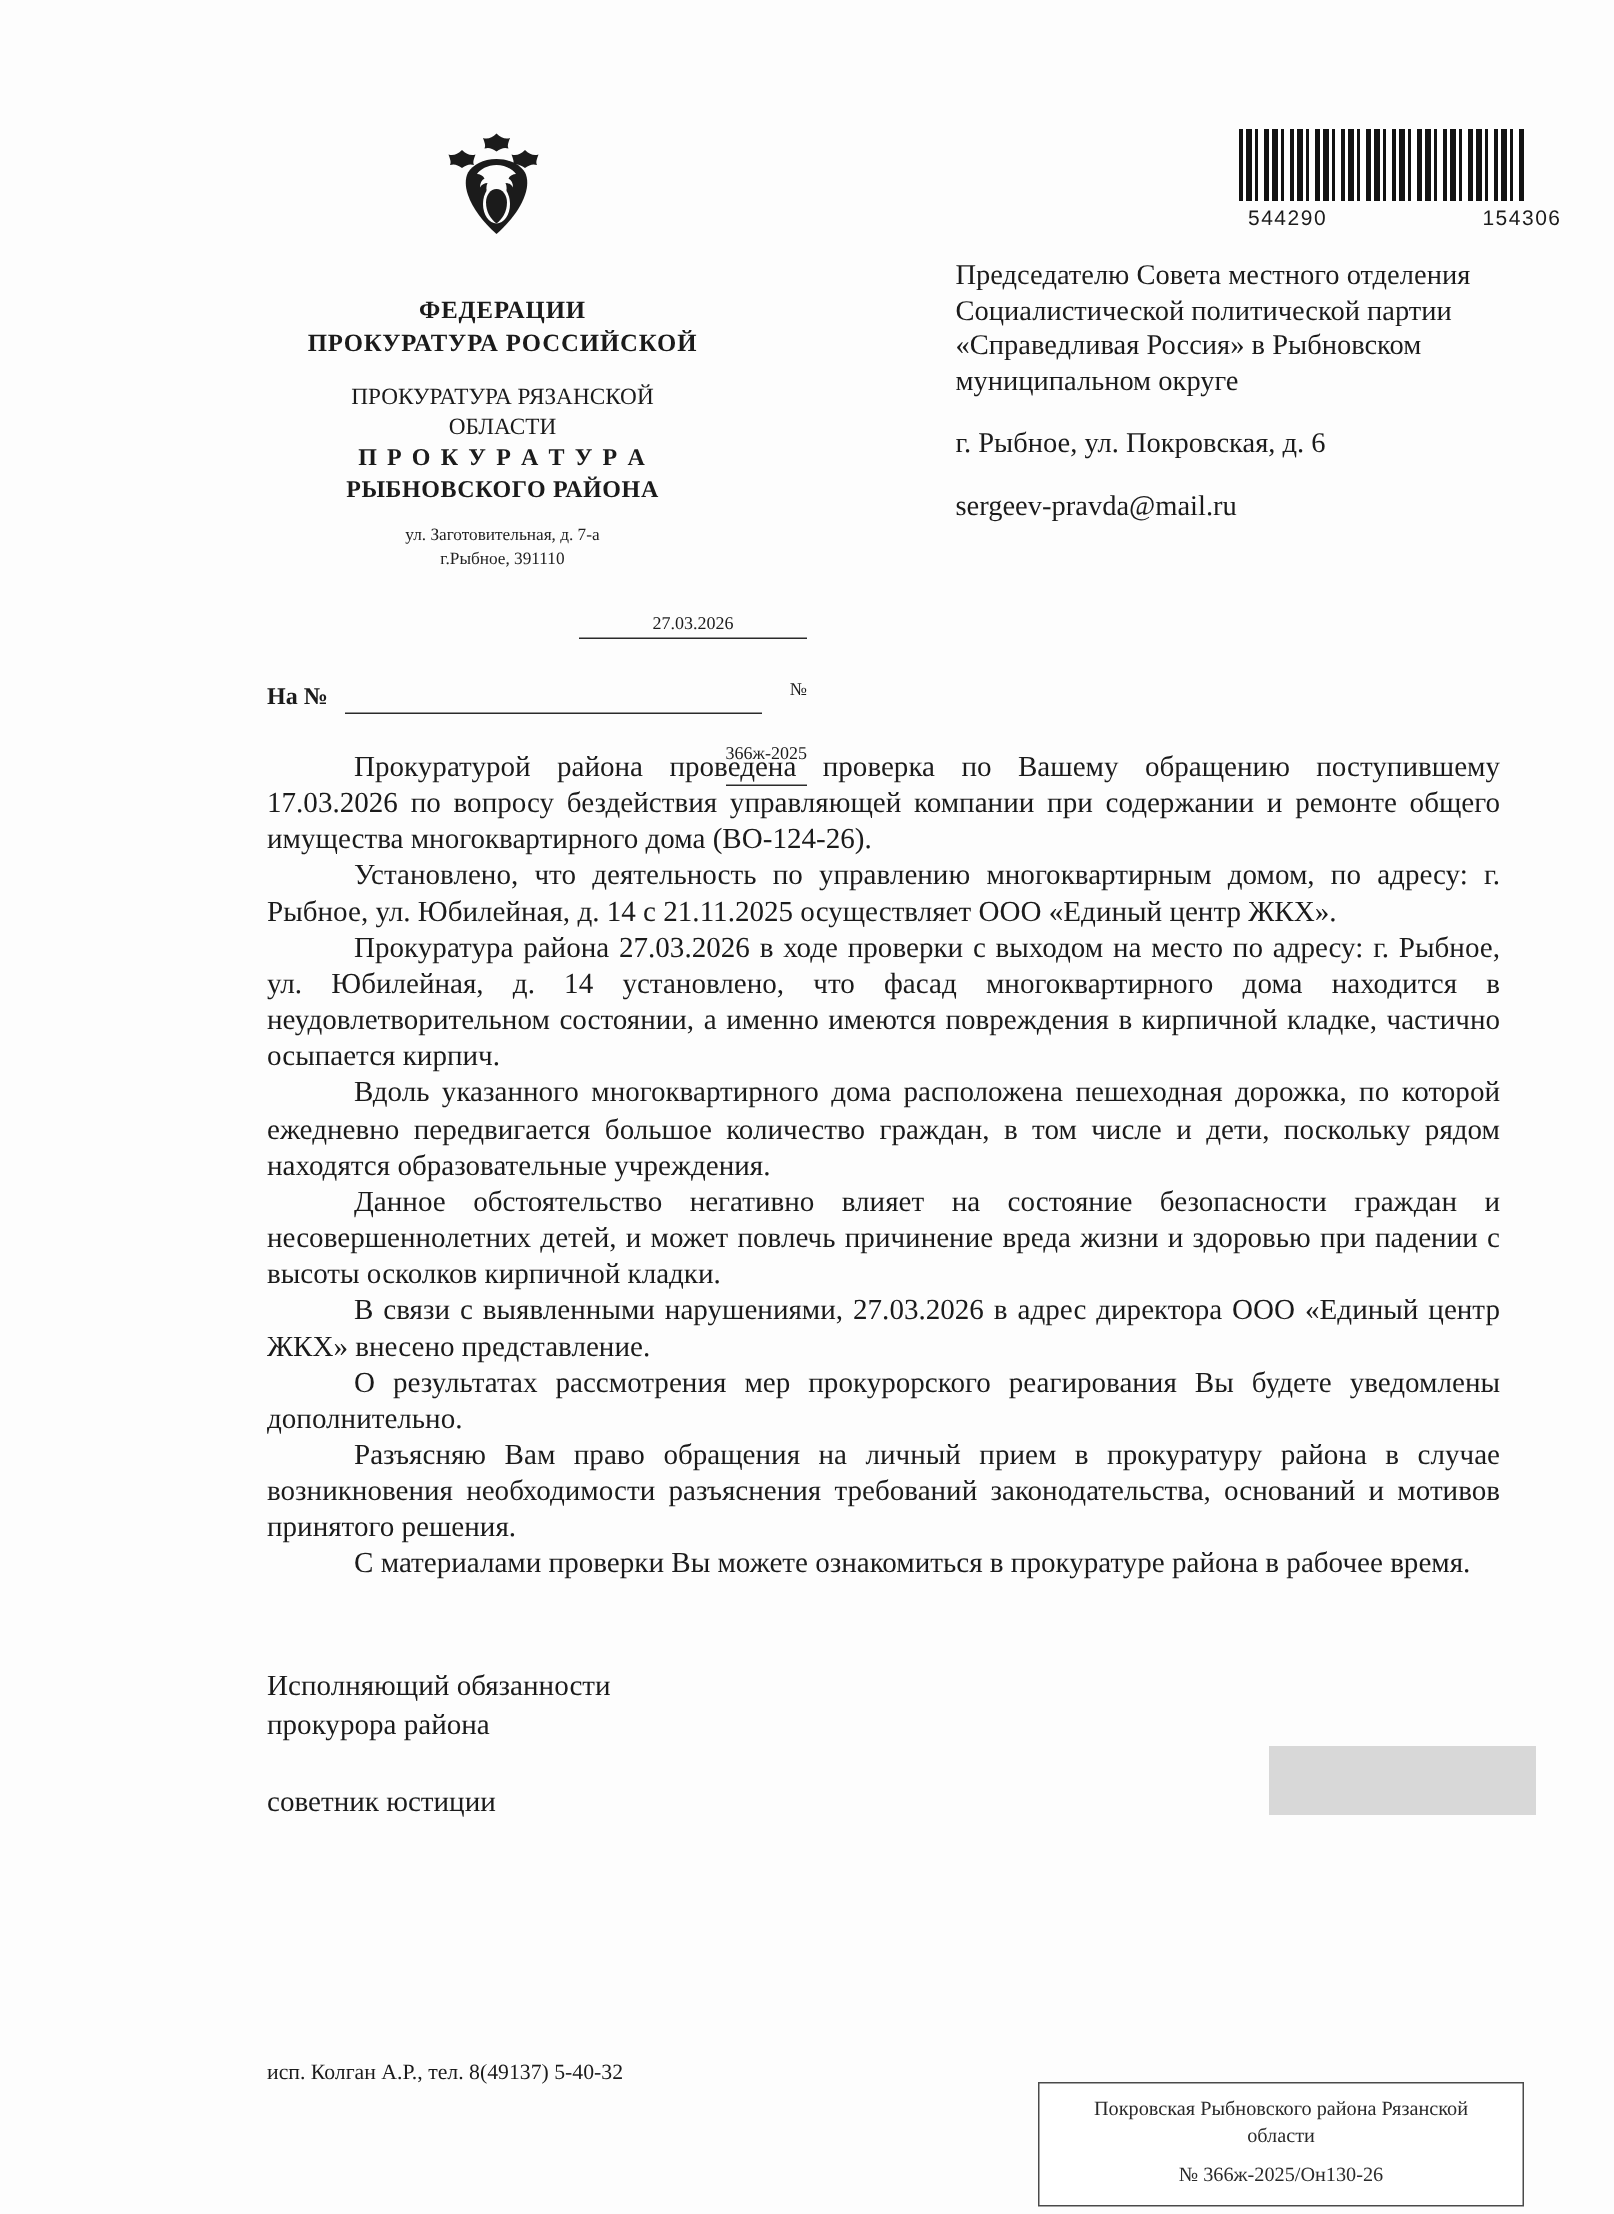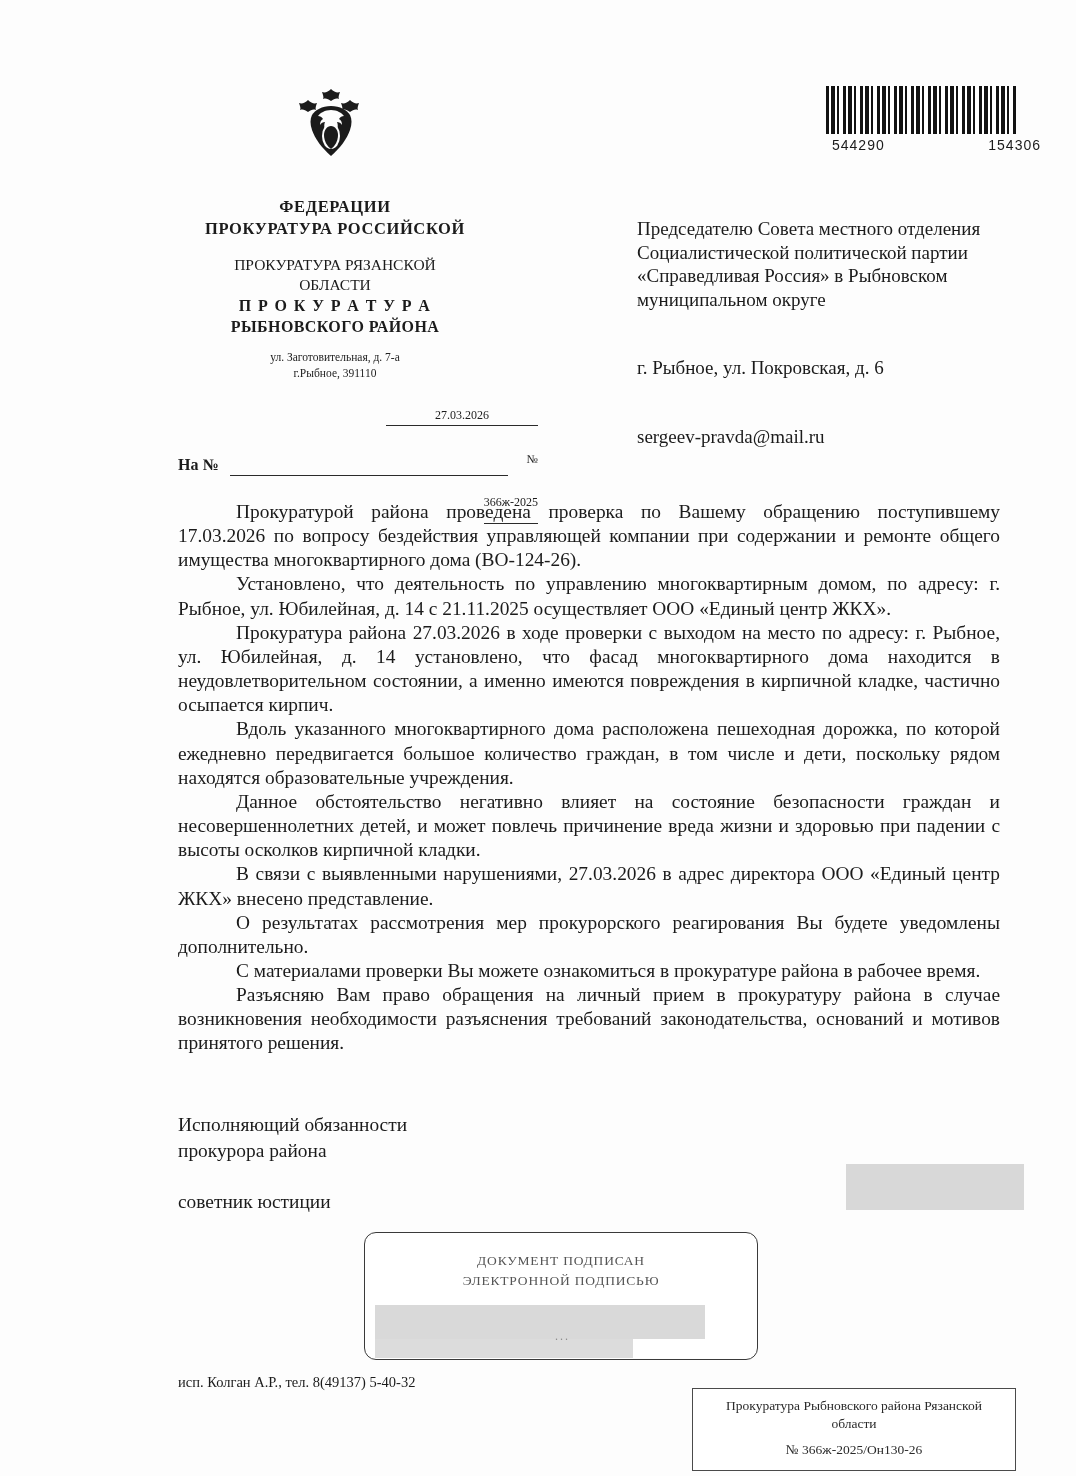--- a/index.html
+++ b/index.html
@@ -145,21 +145,21 @@
 
   
   .addressee {
     position: absolute;
     left: 637px;
     top: 172px;
     width: 420px;
     font-size: 19px;
     line-height: 1.24;
   }
-  .addressee .blk { margin-bottom: 18px; margin-top: 45px; }
+  .addressee .blk { margin-bottom: 18px; }
   .addressee .blk:last-child { margin-bottom: 0; }
 
   
   .body-text {
     position: absolute;
     left: 178px;
     top: 500px;
     width: 822px;
     font-size: 19.4px;
     line-height: 1.245;
@@ -323,44 +323,35 @@
   </div>
 
   <div class="body-text">
     <p>Прокуратурой района проведена проверка по Вашему обращению поступившему 17.03.2026 по вопросу бездействия управляющей компании при содержании и ремонте общего имущества многоквартирного дома (ВО-124-26).</p>
     <p>Установлено, что деятельность по управлению многоквартирным домом, по адресу: г. Рыбное, ул. Юбилейная, д. 14 с 21.11.2025 осуществляет ООО «Единый центр ЖКХ».</p>
     <p>Прокуратура района 27.03.2026 в ходе проверки с выходом на место по адресу: г. Рыбное, ул. Юбилейная, д. 14 установлено, что фасад многоквартирного дома находится в неудовлетворительном состоянии, а именно имеются повреждения в кирпичной кладке, частично осыпается кирпич.</p>
     <p>Вдоль указанного многоквартирного дома расположена пешеходная дорожка, по которой ежедневно передвигается большое количество граждан, в том числе и дети, поскольку рядом находятся образовательные учреждения.</p>
     <p>Данное обстоятельство негативно влияет на состояние безопасности граждан и несовершеннолетних детей, и может повлечь причинение вреда жизни и здоровью при падении с высоты осколков кирпичной кладки.</p>
     <p>В связи с выявленными нарушениями, 27.03.2026 в адрес директора ООО «Единый центр ЖКХ» внесено представление.</p>
     <p>О результатах рассмотрения мер прокурорского реагирования Вы будете уведомлены дополнительно.</p>
+    <p>Разъясняю Вам право обращения на личный прием в прокуратуру района в случае возникновения необходимости разъяснения требований законодательства, оснований и мотивов принятого решения.</p>
     <p>С материалами проверки Вы можете ознакомиться в прокуратуре района в рабочее время.</p>
-    <p>Разъясняю Вам право обращения на личный прием в прокуратуру района в случае возникновения необходимости разъяснения требований законодательства, оснований и мотивов принятого решения.</p>
   </div>
 
   <div class="signature">
     <div>Исполняющий обязанности</div>
     <div>прокурора района</div>
     <div class="sig-gap"></div>
     <div>советник юстиции</div>
   </div>
 
   <div class="redaction-right"></div>
 
-  <div class="esign">
-    <div class="esign-title">
-      <div>ДОКУМЕНТ ПОДПИСАН</div>
-      <div>ЭЛЕКТРОННОЙ ПОДПИСЬЮ</div>
-    </div>
-    <div class="esign-blur"></div>
-    <div class="esign-blur2"></div>
-    <div class="esign-dots">...</div>
-  </div>
 
   <div class="executor">исп. Колган А.Р., тел. 8(49137) 5-40-32</div>
 
   <div class="reg-stamp">
-    <div>Прокуратура Рыбновского района Рязанской</div>
+    <div>Покровская Рыбновского района Рязанской</div>
     <div>области</div>
     <div class="num">№ 366ж-2025/Он130-26</div>
   </div>
 
 </div>
 
 </body></html>

